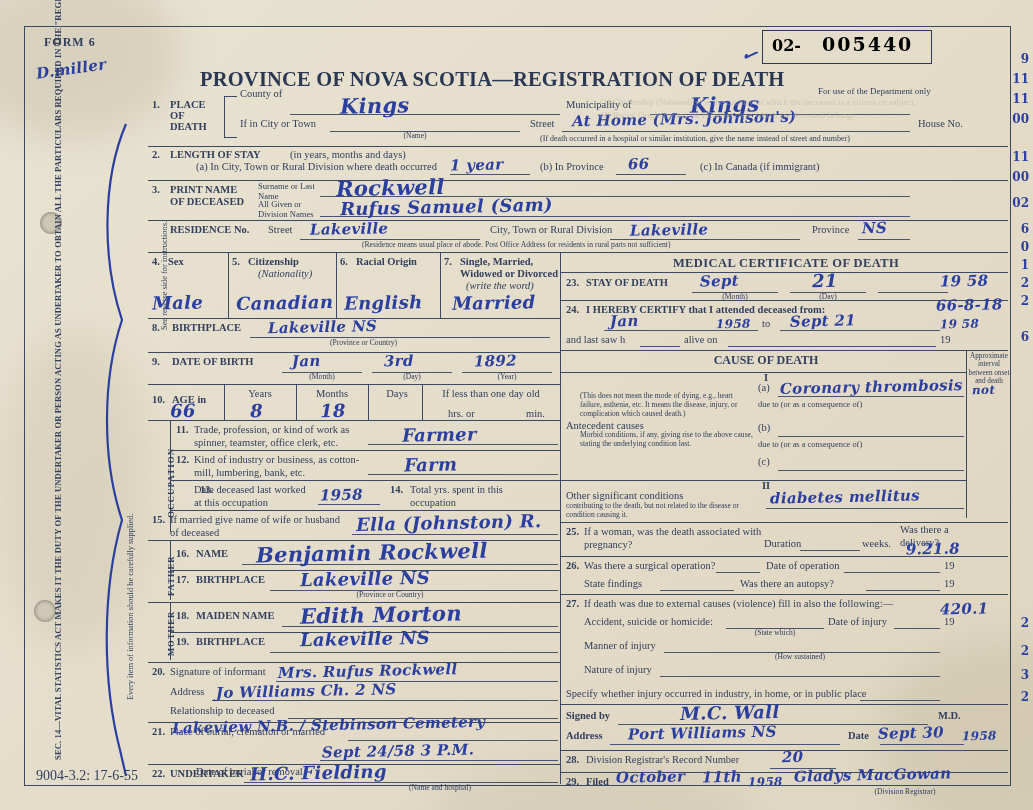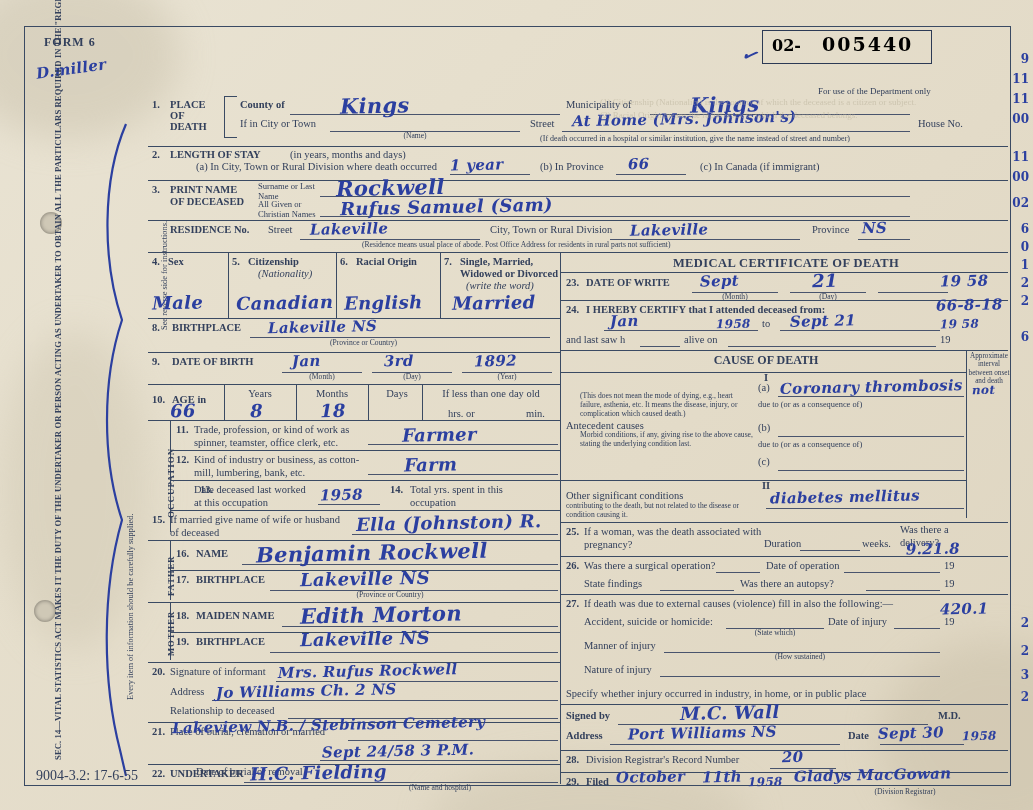--- a/index.html
+++ b/index.html
@@ -71,41 +71,42 @@
 
   <div class="lbl b" style="left:44px;top:36px;font-size:12px;letter-spacing:1px;">FORM 6</div>
   <div style="position:absolute;left:36px;top:60px;"><span class="hand m" style="transform:rotate(-8deg);">D.miller</span></div>
 
 
   <div class="serialbox" style="left:762px;top:30px;width:168px;height:32px;"></div>
   <div style="position:absolute;left:772px;top:36px;" class="stamp">02-</div>
   <div style="position:absolute;left:822px;top:33px;font-size:19px;letter-spacing:2px;" class="stamp">005440</div>
   <div style="position:absolute;left:742px;top:44px;"><span class="hand l" style="transform:rotate(20deg);">✓</span></div>
 
+  <div class="title" style="position:absolute;left:200px;top:68px;">PROVINCE OF NOVA SCOTIA—REGISTRATION OF DEATH</div>
   <div class="lbl" style="left:818px;top:86px;font-size:9px;">For use of the Department only</div>
 
   <div class="frame"></div>
 
   <div class="rot" style="left:52px;top:760px;width:560px;">
     <span style="font-size:8.6px;font-weight:bold;letter-spacing:.1px;">SEC. 14—VITAL STATISTICS ACT MAKES IT THE DUTY OF THE UNDERTAKER OR PERSON ACTING AS UNDERTAKER TO OBTAIN ALL THE PARTICULARS REQUIRED IN THE "REGISTRATION OF DEATH" AND TO FILE THE SAME WITH THE DIVISION REGISTRAR WHO SHALL ISSUE THE BURIAL PERMIT. WRITE PLAINLY WITH UNFADING INK. THIS IS A PERMANENT RECORD.</span>
   </div>
   <div class="rot2" style="left:126px;top:700px;">Every item of information should be carefully supplied.</div>
   <div class="rot2" style="left:160px;top:330px;">See reverse side for instructions.</div>
 
   <svg style="position:absolute;left:96px;top:120px;width:40px;height:660px;">
     <path d="M30,4 C6,60 6,140 26,200 C6,260 6,340 26,400 C6,470 6,560 24,630 L30,656" stroke="#2b3fa0" stroke-width="2.2" fill="none"></path>
   </svg>
 
   <div class="lbl b" style="left:152px;top:99px;">1.</div>
   <div class="lbl b" style="left:170px;top:99px;">PLACE</div>
   <div class="lbl b" style="left:170px;top:110px;">OF</div>
   <div class="lbl b" style="left:170px;top:121px;">DEATH</div>
   <div class="box" style="left:224px;top:96px;width:12px;height:40px;border-right:none;"></div>
 
-  <div class="lbl" style="left:240px;top:99px;font-weight:bold;">County of</div>
+  <div class="lbl" style="left:240px;top:88px;">County of</div>
   <div class="ul" style="left:290px;top:114px;width:270px;"></div>
   <div style="position:absolute;left:340px;top:93px;"><span class="hand xl">Kings</span></div>
 
   <div class="lbl" style="left:566px;top:99px;">Municipality of</div>
   <div class="ul" style="left:650px;top:114px;width:260px;"></div>
   <div style="position:absolute;left:690px;top:92px;"><span class="hand xl">Kings</span></div>
 
   <div class="lbl" style="left:240px;top:118px;">If in City or Town</div>
   <div class="ul" style="left:330px;top:131px;width:190px;"></div>
   <div class="lbl tiny2 ctr" style="left:380px;top:132px;width:70px;">(Name)</div>
@@ -127,21 +128,21 @@
   <div class="ul" style="left:616px;top:174px;width:70px;"></div>
   <div style="position:absolute;left:628px;top:155px;"><span class="hand m">66</span></div>
   <div class="lbl" style="left:700px;top:161px;">(c) In Canada (if immigrant)</div>
 
   <div class="hl" style="left:148px;top:180px;width:860px;"></div>
 
   <div class="lbl b" style="left:152px;top:184px;">3.</div>
   <div class="lbl b" style="left:170px;top:184px;">PRINT NAME</div>
   <div class="lbl b" style="left:170px;top:196px;">OF DECEASED</div>
   <div class="lbl tiny" style="left:258px;top:182px;width:58px;">Surname or Last Name</div>
-  <div class="lbl tiny" style="left:258px;top:200px;width:58px;">All Given or Christian Names</div>
+  <div class="lbl tiny" style="left:258px;top:200px;width:58px;">All Given or Division Names</div>
   <div class="ul" style="left:320px;top:196px;width:590px;"></div>
   <div class="ul" style="left:320px;top:216px;width:590px;"></div>
   <div style="position:absolute;left:336px;top:175px;"><span class="hand xl">Rockwell</span></div>
   <div style="position:absolute;left:340px;top:196px;"><span class="hand l">Rufus Samuel (Sam)</span></div>
 
   <div class="hl" style="left:148px;top:220px;width:860px;"></div>
 
   <div class="lbl b" style="left:170px;top:224px;">RESIDENCE No.</div>
   <div class="lbl" style="left:268px;top:224px;">Street</div>
   <div class="ul" style="left:300px;top:239px;width:180px;"></div>
@@ -312,21 +313,21 @@
   <div style="position:absolute;left:250px;top:762px;"><span class="hand l">H.C. Fielding</span></div>
   <div class="lbl tiny2 ctr" style="left:360px;top:784px;width:160px;">(Name and hospital)</div>
 
   <div class="lbl" style="left:36px;top:768px;font-size:14px;">9004-3.2: 17-6-55</div>
 
   <div class="lbl b ctr" style="left:566px;top:256px;width:440px;font-size:12.5px;letter-spacing:.4px;">MEDICAL CERTIFICATE OF DEATH</div>
 
   <div class="hl" style="left:560px;top:272px;width:448px;"></div>
 
   <div class="lbl b" style="left:566px;top:277px;">23.</div>
-  <div class="lbl b" style="left:586px;top:277px;">DATE OF WRITE</div>
+  <div class="lbl b" style="left:586px;top:277px;">STAY OF DEATH</div>
   <div class="ul" style="left:692px;top:292px;width:86px;"></div>
   <div class="ul" style="left:790px;top:292px;width:76px;"></div>
   <div class="ul" style="left:878px;top:292px;width:70px;"></div>
   <div style="position:absolute;left:700px;top:272px;"><span class="hand m">Sept</span></div>
   <div style="position:absolute;left:812px;top:270px;"><span class="hand l">21</span></div>
   <div style="position:absolute;left:940px;top:272px;"><span class="hand m">19 58</span></div>
   <div class="lbl tiny2 ctr" style="left:692px;top:293px;width:86px;">(Month)</div>
   <div class="lbl tiny2 ctr" style="left:790px;top:293px;width:76px;">(Day)</div>
 
   <div class="hl" style="left:560px;top:300px;width:448px;"></div>

